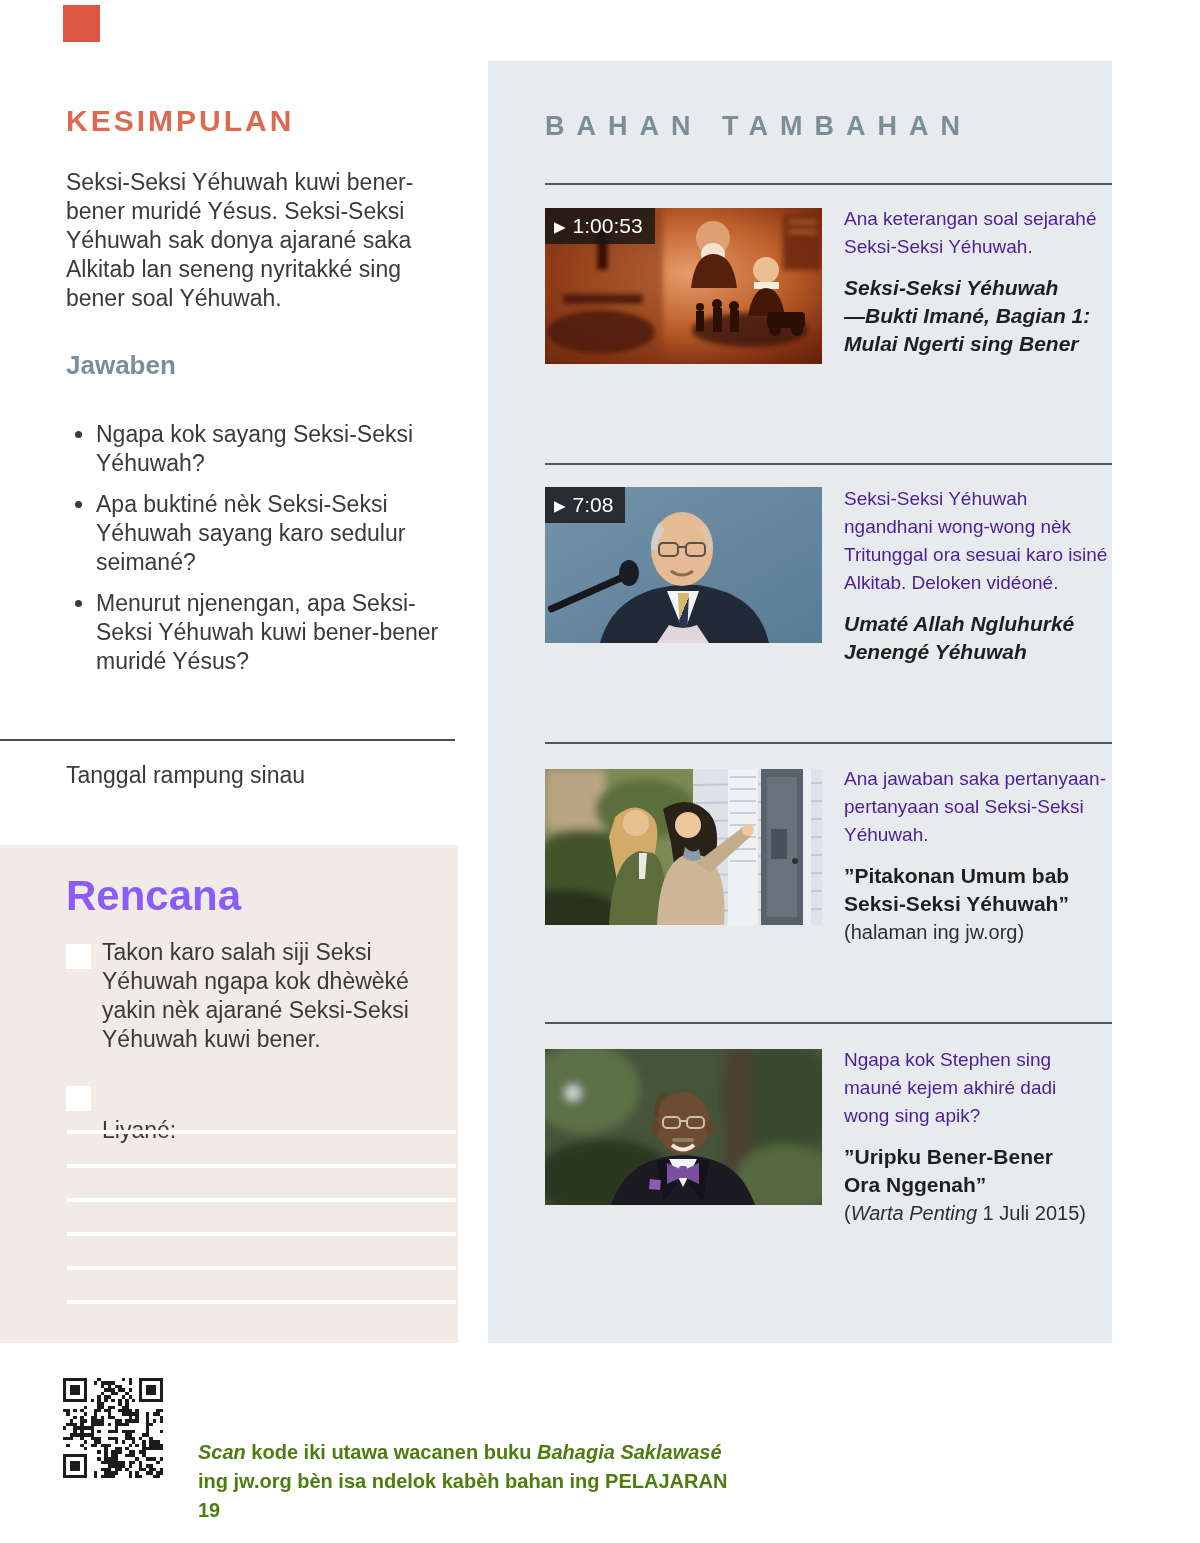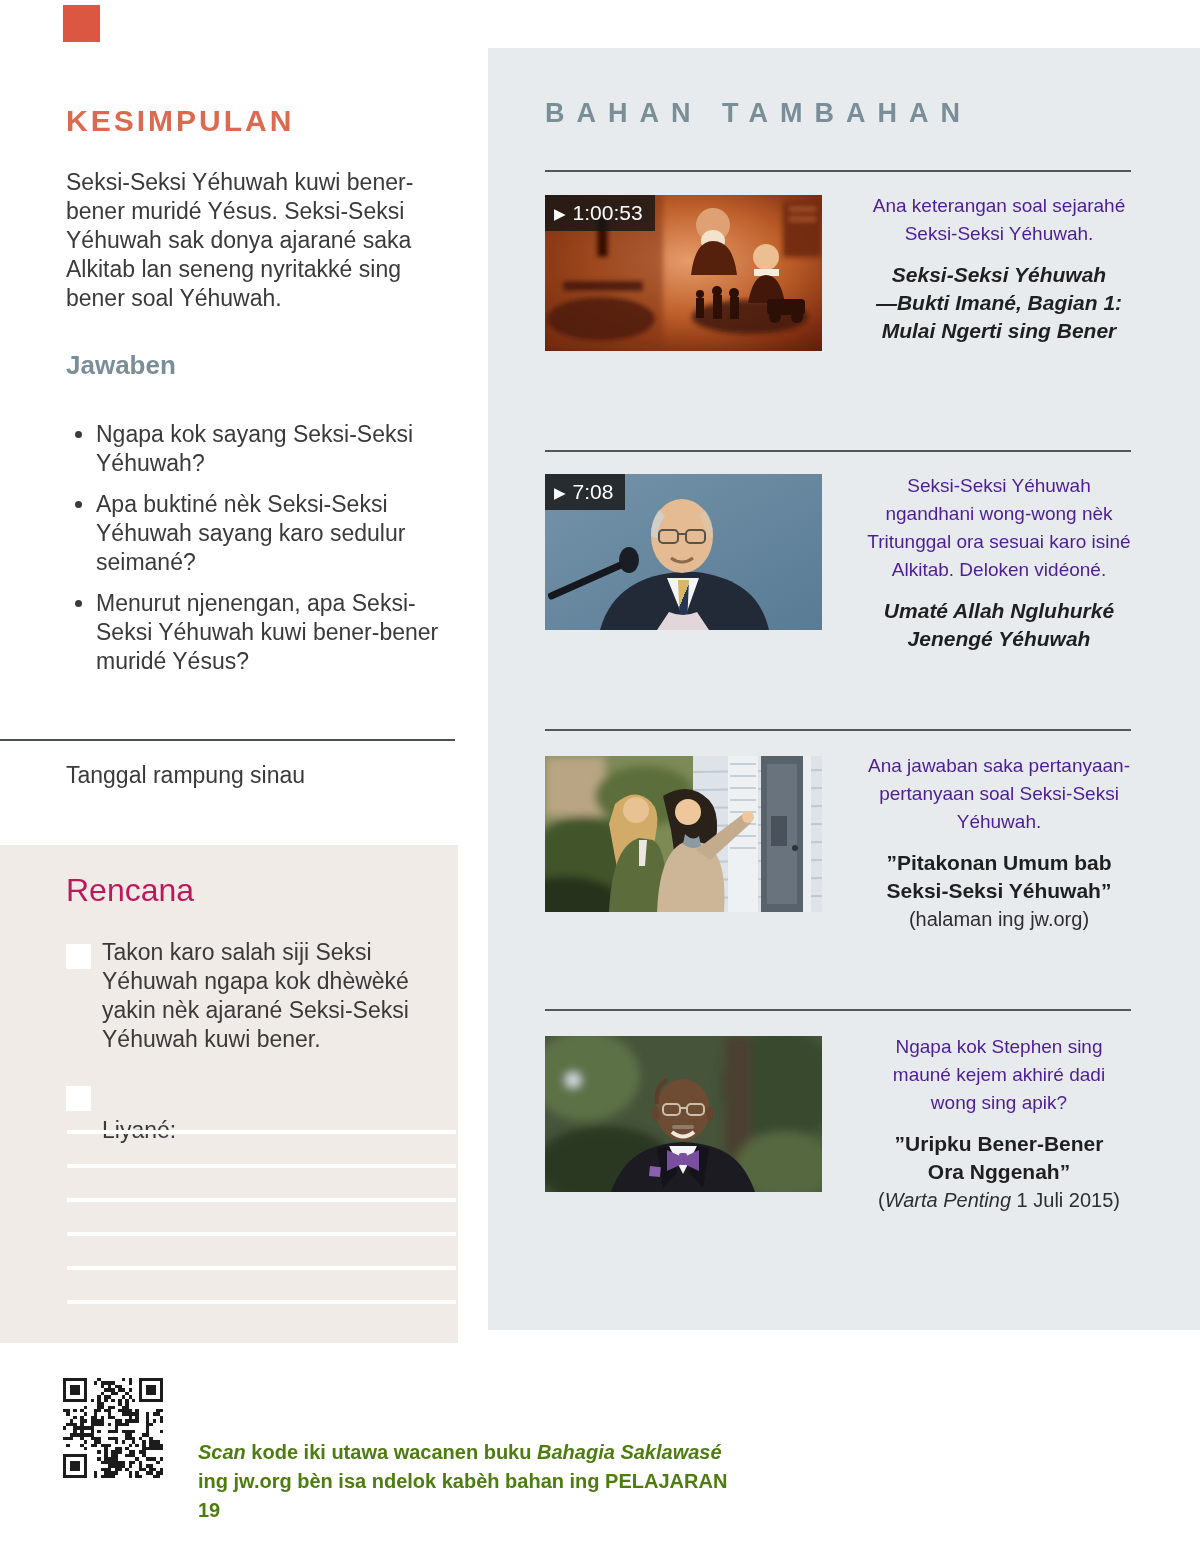--- a/index.html
+++ b/index.html
@@ -1,48 +1,48 @@
 <!DOCTYPE html>
 <html><head>
 <meta charset="utf-8">
 <style>
   html,body{margin:0;padding:0;background:#ffffff;}
-  #page{position:relative;width:1200px;height:1543px;background:#ffffff;
+  #page{position:relative;width:1112px;height:1543px;background:#ffffff;
         font-family:"Liberation Sans",sans-serif;color:#3a3a3a;overflow:hidden;}
   .abs{position:absolute;}
   .ml{white-space:pre-line;}
 
   
   .lesson-marker{left:63px;top:5px;width:37px;height:37px;background:#db5742;}
   .kesimpulan-title{left:66px;top:104px;font-size:30px;font-weight:bold;
         letter-spacing:3px;color:#dc6a50;}
   .summary{left:66px;top:168px;width:420px;font-size:23px;line-height:29px;}
   .jawaben-title{left:66px;top:350px;font-size:26px;font-weight:bold;color:#7a8e98;}
   .questions{left:66px;top:420px;width:420px;margin:0;padding:0 0 0 30px;}
   .questions li{font-size:23px;line-height:29px;margin-bottom:12px;}
   .rule-left{left:0;top:739px;width:455px;height:2px;background:#4d5053;}
   .tanggal{left:66px;top:762px;font-size:23px;}
 
   .rencana-box{left:0;top:845px;width:458px;height:498px;background:#f0ebe7;}
-  .rencana-title{left:66px;top:872px;font-size:32px;font-weight:normal;color:#be185d;}
+  .rencana-title{left:66px;top:872px;font-size:42px;font-weight:bold;color:#8b5cf6;}
   .checkbox{width:25px;height:25px;background:#ffffff;}
   .cb1{left:66px;top:944px;}
   .cb2{left:66px;top:1086px;}
   .rencana-text1{left:102px;top:938px;width:350px;font-size:23px;line-height:29px;}
   .rencana-text2{left:102px;top:1116px;width:300px;font-size:23px;line-height:29px;}
   .write-line{left:67px;width:389px;height:4px;background:#ffffff;}
 
   .qr{left:63px;top:1378px;width:100px;height:100px;}
   .qr svg{width:100%;height:100%;display:block;fill:#1c1c1c;shape-rendering:crispEdges;}
   .scan-text{left:198px;top:1438px;width:540px;font-size:20px;line-height:29px;
         font-weight:bold;color:#4d7c0f;}
   .it{font-style:italic;}
 
   
-  .panel{left:488px;top:48px;width:712px;height:1282px;background:#e8ebee;text-align:center;}
+  .panel{left:488px;top:61px;width:712px;height:1282px;background:#e8ebee;}
   .panel-title{left:57px;top:50px;font-size:27px;font-weight:bold;
         letter-spacing:12px;color:#7a8e98;}
   .rule{left:57px;width:586px;height:2px;background:#53565c;}
   .r1{top:122px;} .r2{top:402px;} .r3{top:681px;} .r4{top:961px;}
 
   .thumb{left:57px;width:277px;height:156px;overflow:hidden;}
   .t1{top:147px;} .t2{top:426px;} .t3{top:708px;} .t4{top:988px;}
   .thumb svg{display:block;width:277px;height:156px;}
   .badge{position:absolute;left:0;top:0;display:flex;align-items:center;
         background:rgba(22,22,22,.82);color:#ffffff;height:36px;

